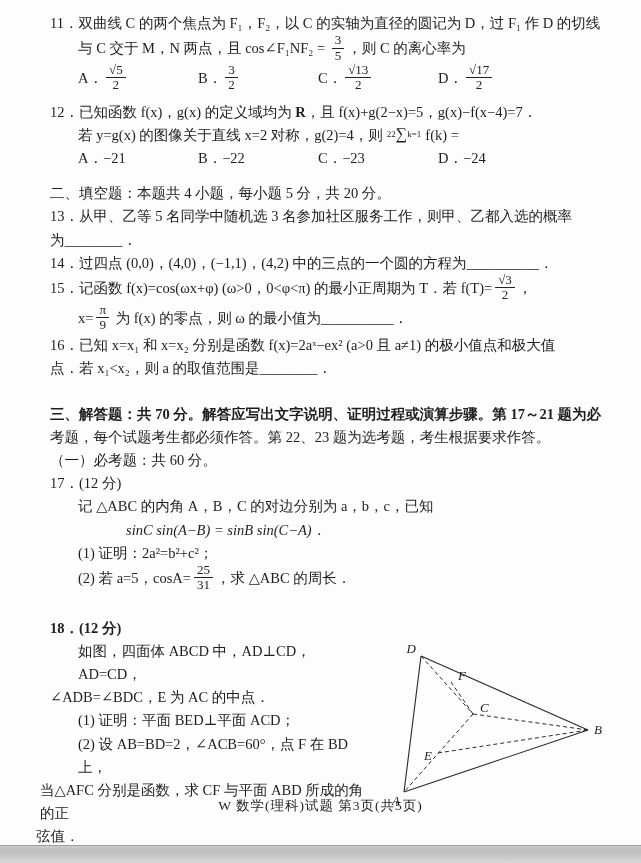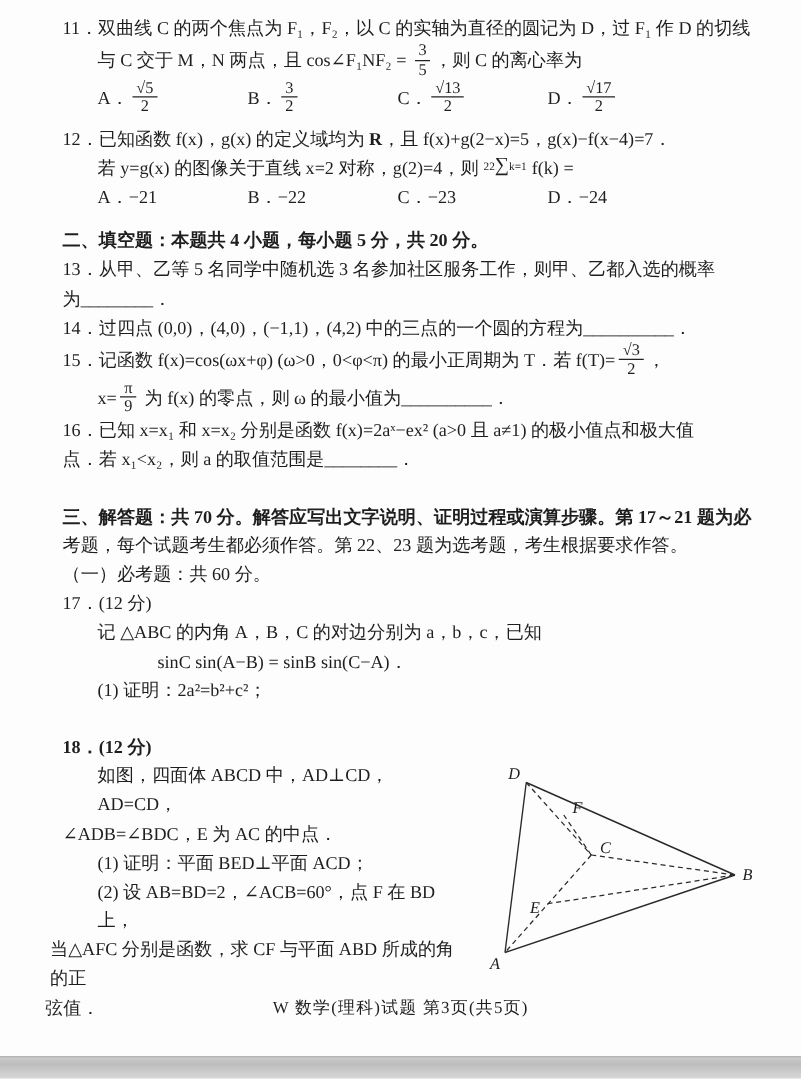--- a/index.html
+++ b/index.html
@@ -5,25 +5,25 @@
   html,body{margin:0;padding:0;background:#e9e9e9;}
   .page{
     width:641px;height:863px;position:relative;overflow:hidden;
     background:#fdfdfd;color:#1e1e1e;
     font-family:"Liberation Serif","DejaVu Serif",serif;
     font-size:14.5px;
   }
   .content{padding:12px 30px 0 50px;}
   .line{line-height:1.6;min-height:22px;}
   .ind{padding-left:28px;}
-  .ind2{padding-left:76px;}
+  .ind2{padding-left:76px;font-style:italic;}
   .hang{margin-left:-10px;}
   .hang2{margin-left:-14px;}
   .gap-s{margin-top:6px;}
-  .gap-m{margin-top:12px;font-weight:bold;}
+  .gap-m{margin-top:12px;}
   .gap-l{margin-top:22px;font-weight:bold;}
   .options{padding-left:28px;display:flex;align-items:center;}
   .opt{display:inline-block;width:120px;}
   .opt:last-child{width:auto;}
   
   .fr{display:inline-block;vertical-align:middle;text-align:center;
       line-height:1.1;font-size:0.9em;margin:0 3px;position:relative;top:-2px;}
   .nu{display:block;border-bottom:1px solid #222;padding:0 3px;}
   .de{display:block;}
   
@@ -84,20 +84,21 @@
     <div class="line">点．若 x₁&lt;x₂，则 a 的取值范围是________．</div>
 
     <div class="line gap-l">三、解答题：共 70 分。解答应写出文字说明、证明过程或演算步骤。第 17～21 题为必</div>
     <div class="line">考题，每个试题考生都必须作答。第 22、23 题为选考题，考生根据要求作答。</div>
     <div class="line">（一）必考题：共 60 分。</div>
 
     <div class="line">17．(12 分)</div>
     <div class="line ind">记 △ABC 的内角 A，B，C 的对边分别为 a，b，c，已知</div>
     <div class="line ind2">sinC sin(A−B) = sinB sin(C−A)．</div>
     <div class="line ind">(1) 证明：2a²=b²+c²；</div>
+    <div class="line ind">(2) 若 a=5，cosA=<span class="fr"><span class="nu">25</span><span class="de">31</span></span>，求 △ABC 的周长．</div>
 
     <div class="line gap-l">18．(12 分)</div>
 
     <div class="figure">
       <svg viewBox="0 0 235 168">
 
         <line x1="45" y1="14" x2="28" y2="150" stroke="#2a2a2a" stroke-width="1.1"></line>
         <line x1="45" y1="14" x2="212" y2="88" stroke="#2a2a2a" stroke-width="1.1"></line>
         <line x1="28" y1="150" x2="212" y2="88" stroke="#2a2a2a" stroke-width="1.1"></line>
 

